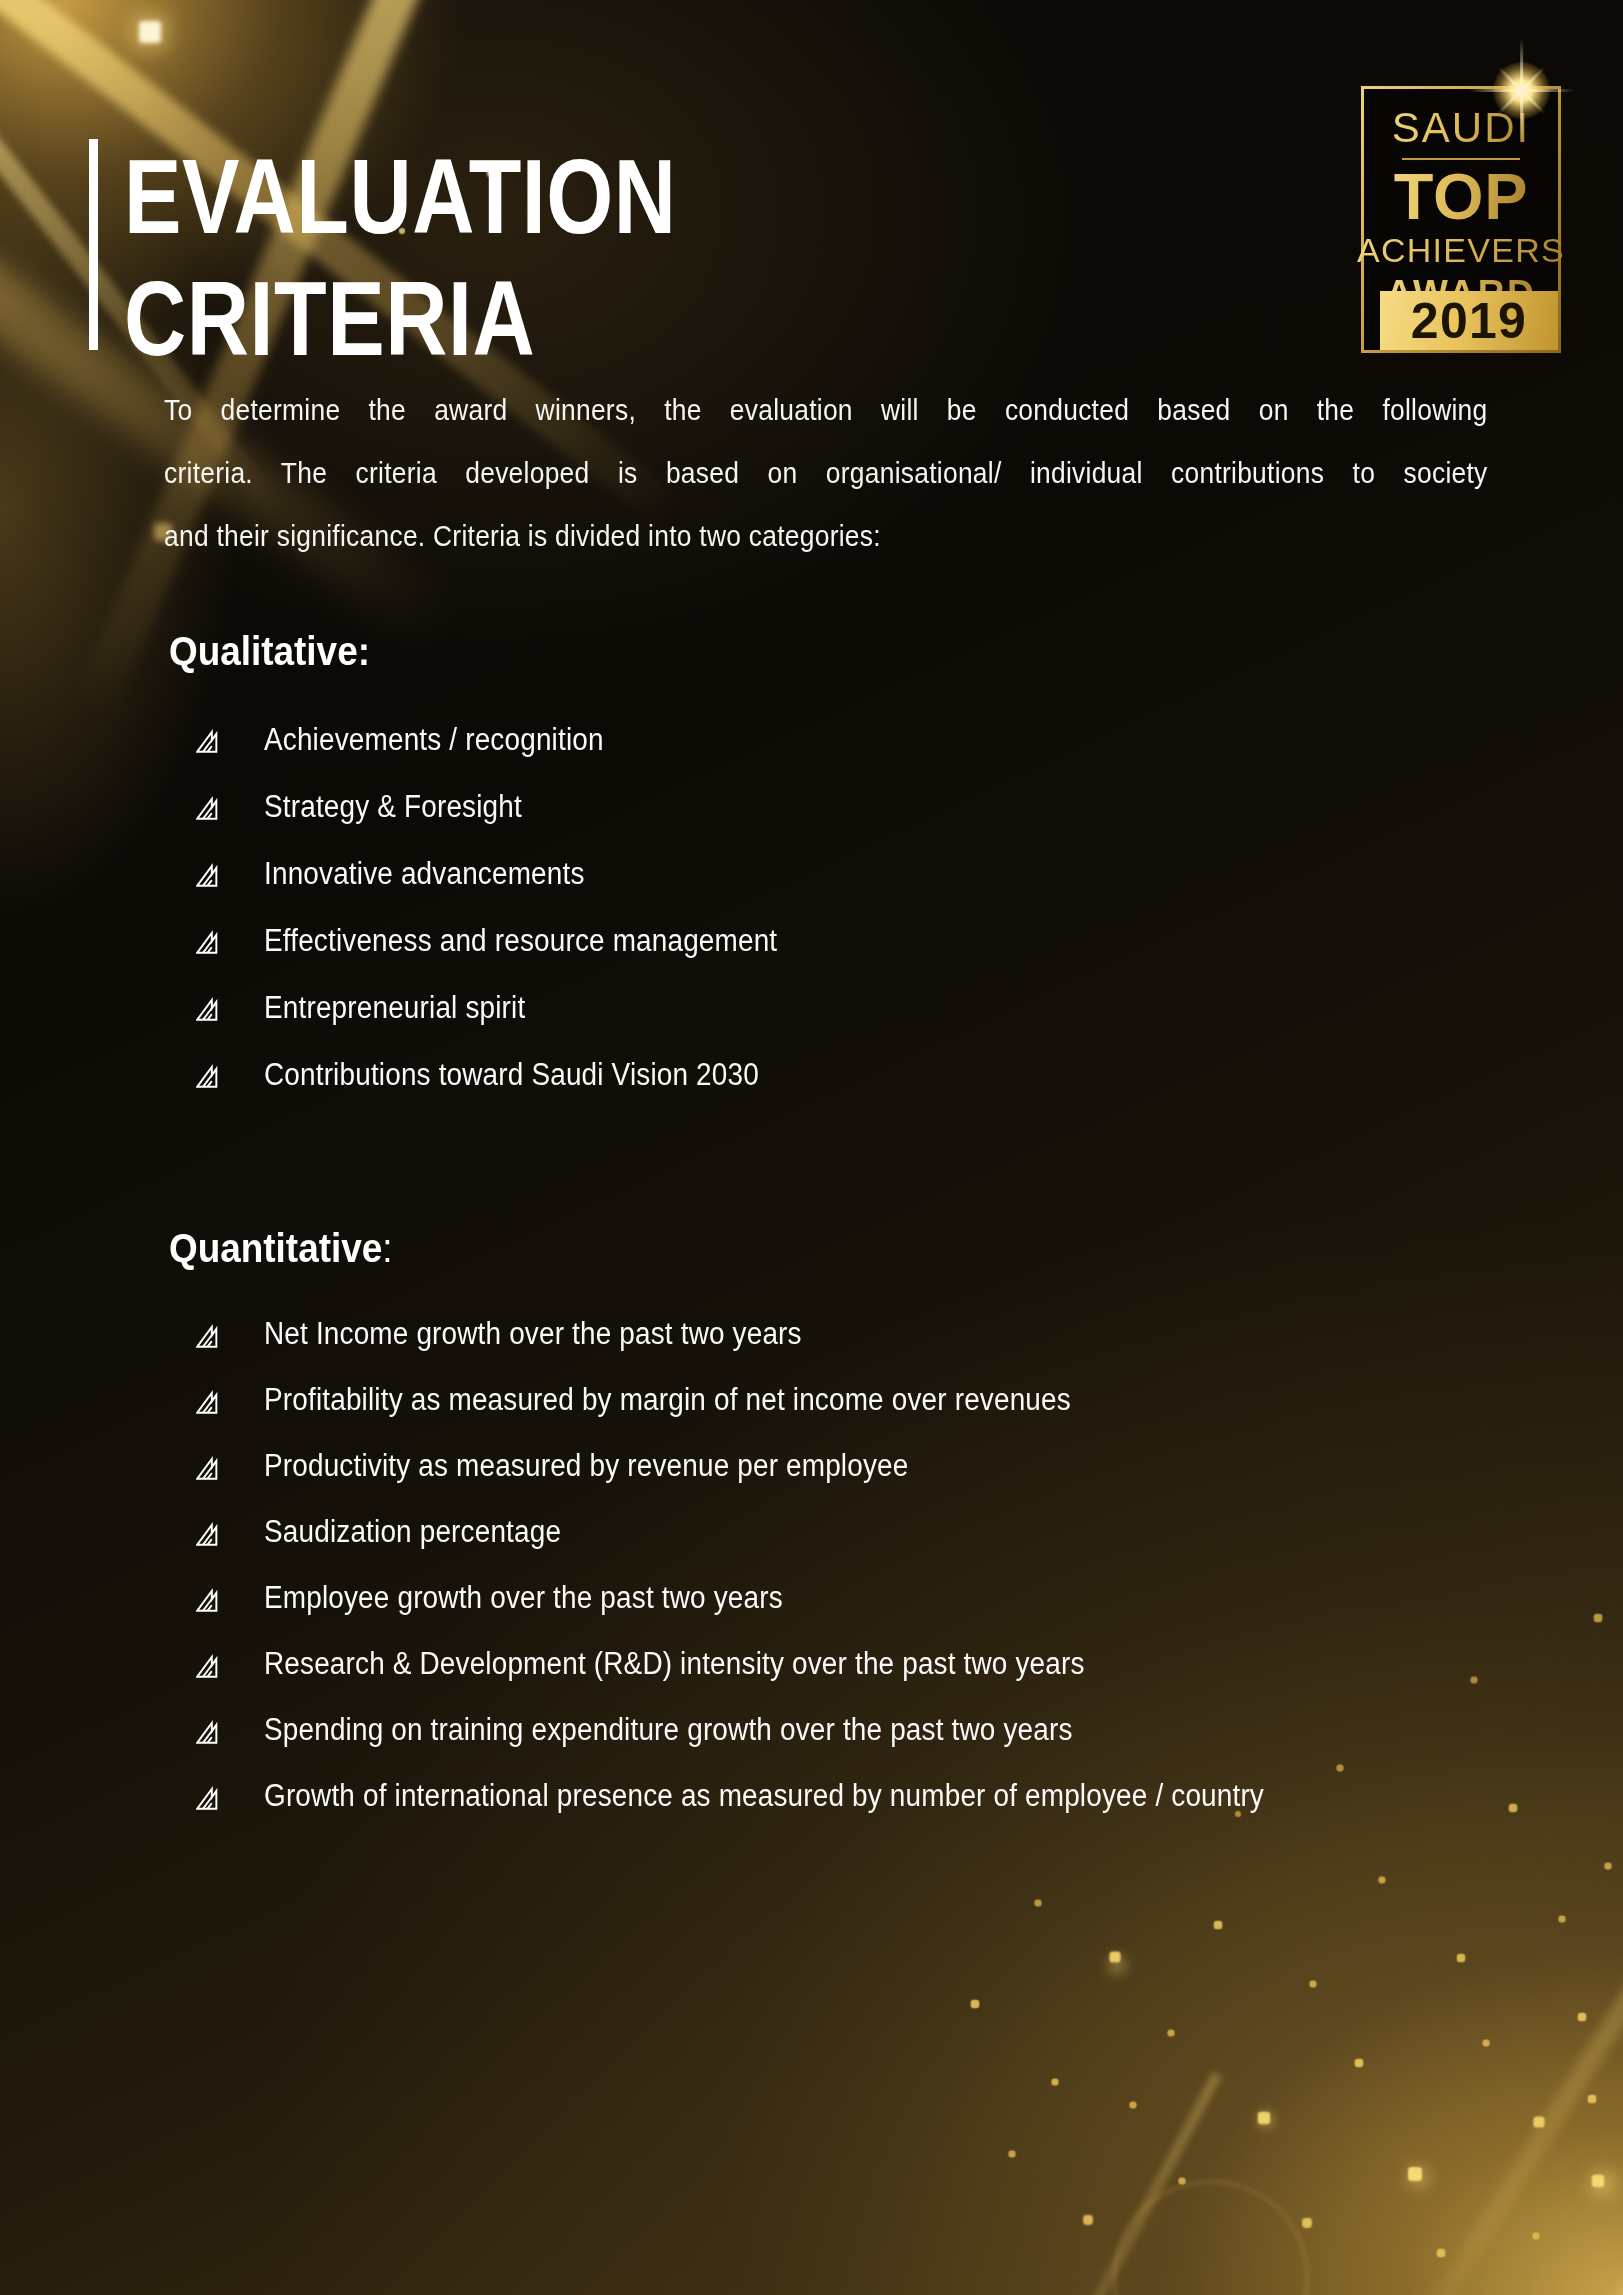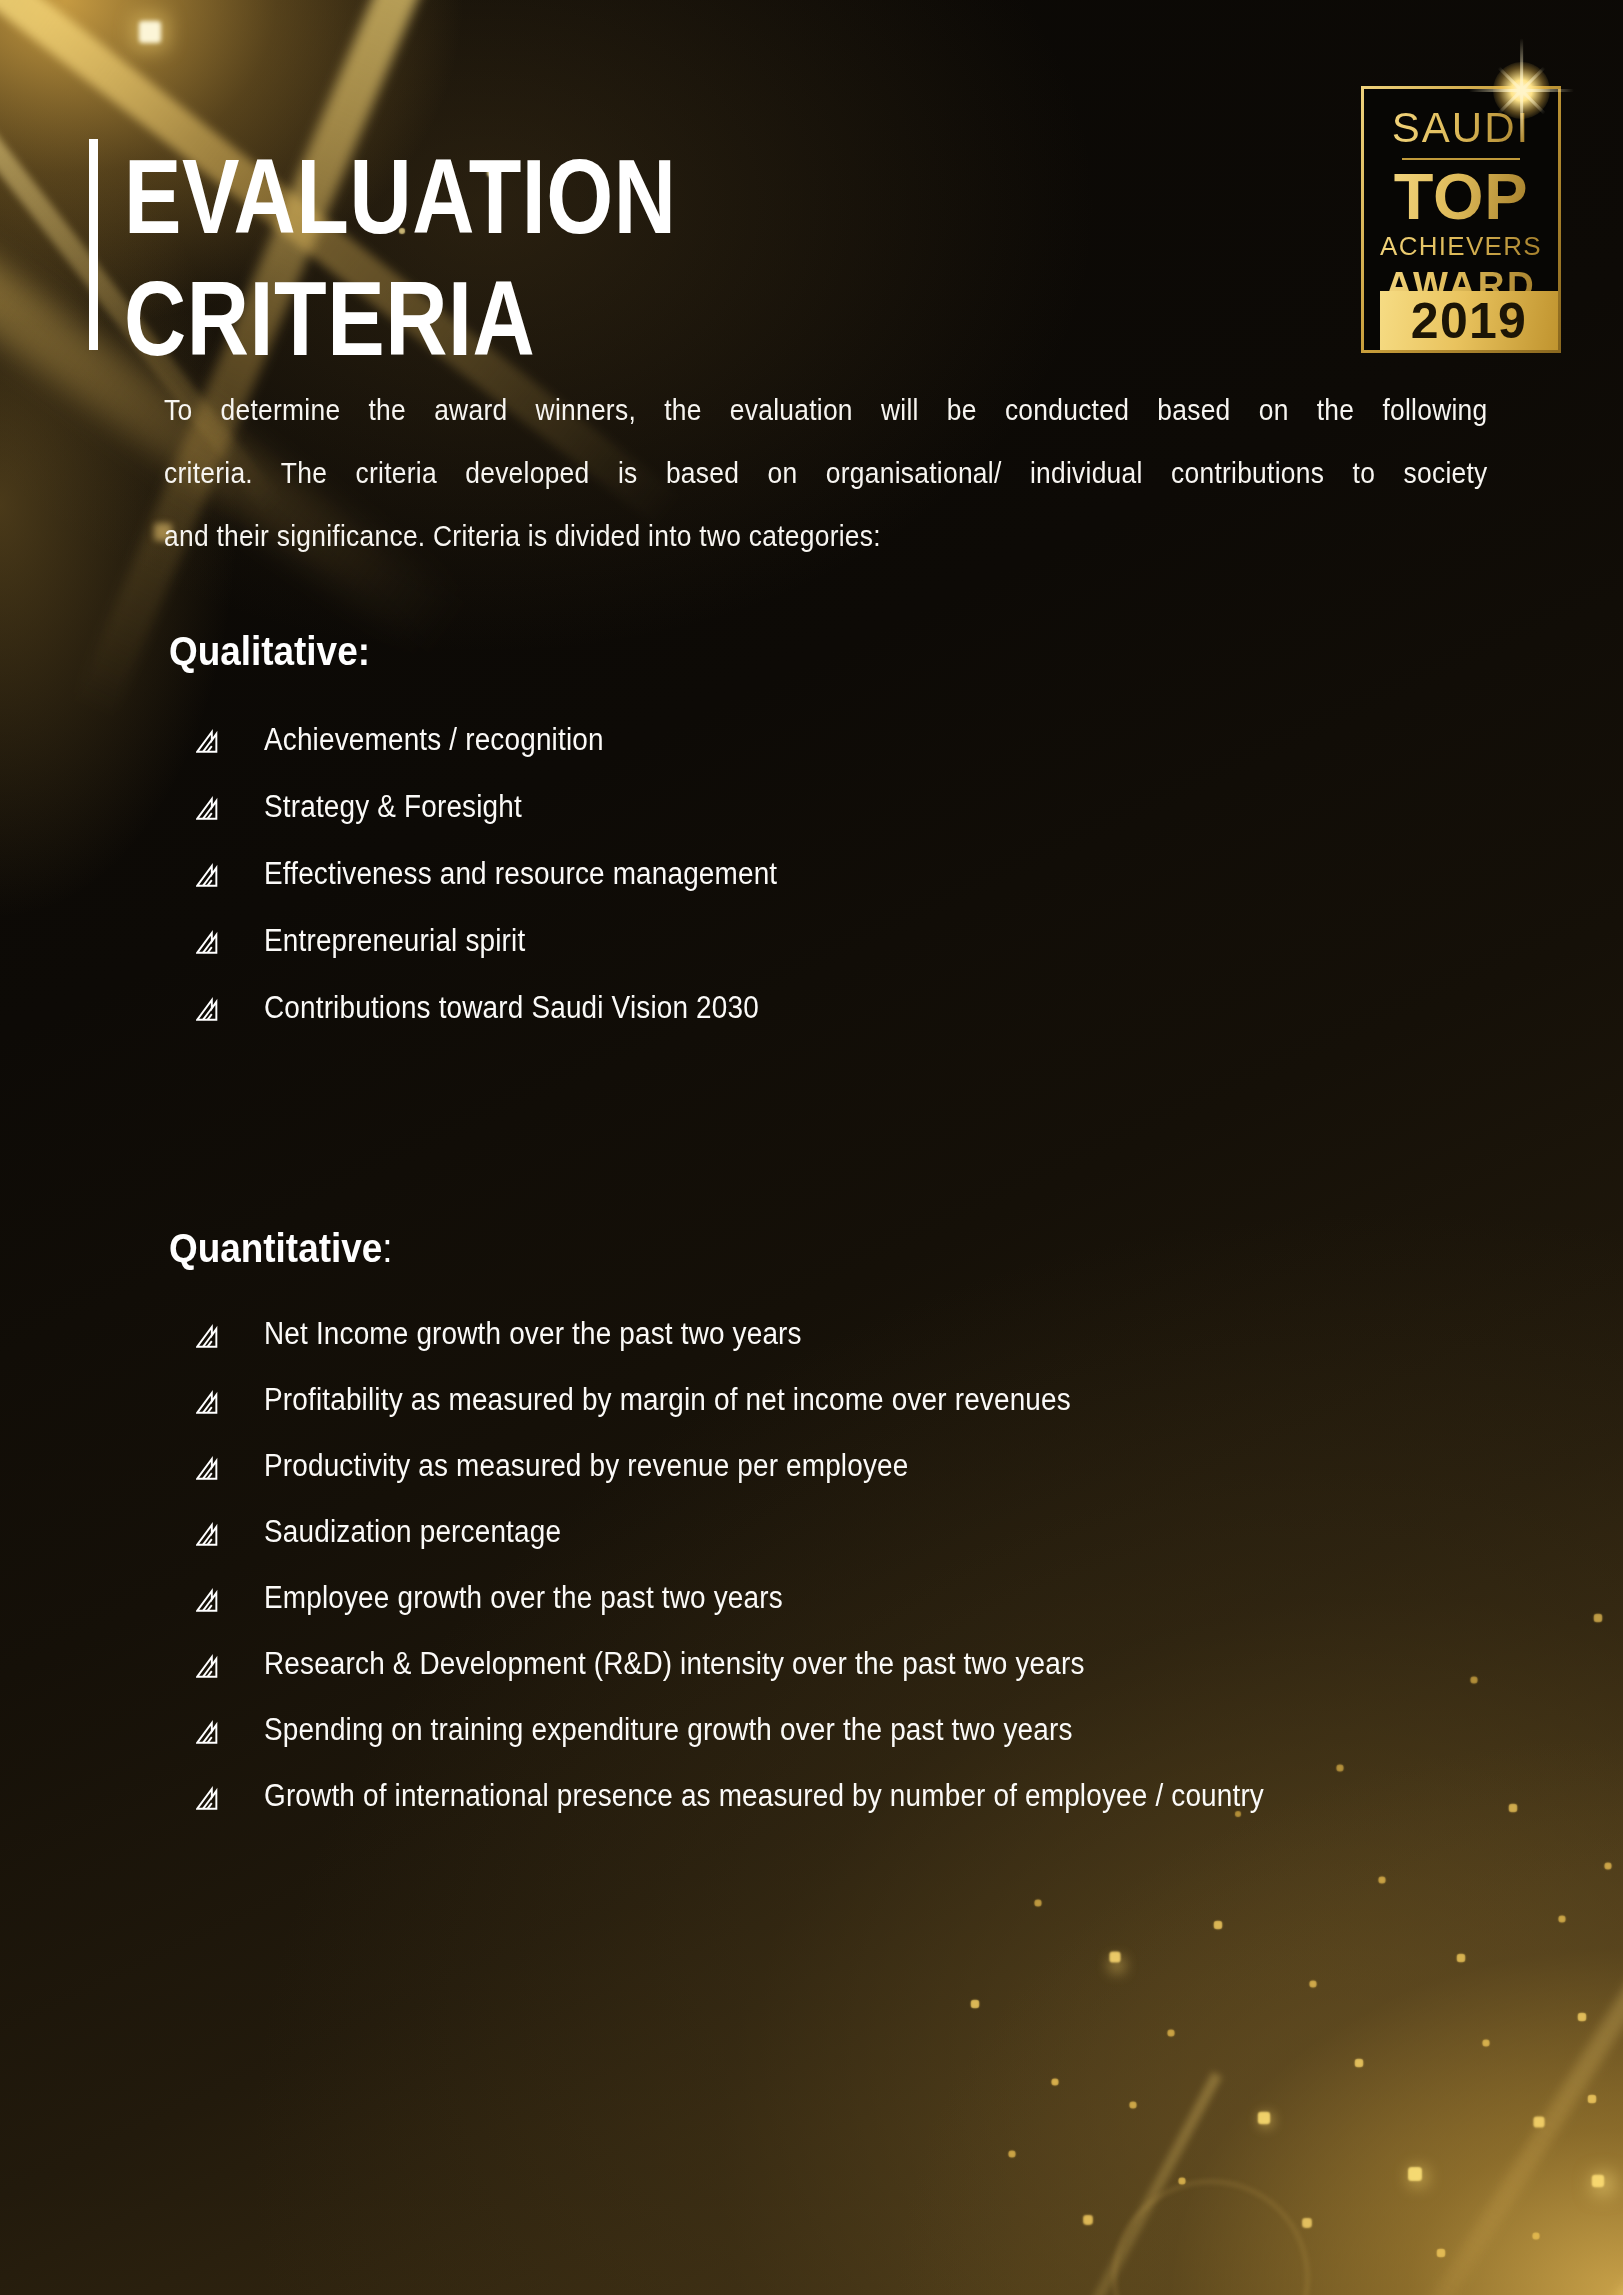--- a/index.html
+++ b/index.html
@@ -100,21 +100,21 @@
   
   .badge { position:absolute; z-index:5; left:1361px; top:86px; width:200px; height:267px;
     background:#070604; border:3.3px solid #caa23e;
     border-image:linear-gradient(120deg,#eed27c 0%,#c79d3a 45%,#8a681f 100%) 1;
     display:flex; flex-direction:column; align-items:center; padding-top:18.3px; }
   .gold-text { background:linear-gradient(100deg,#f2d47c 0%,#ddb958 48%,#a57f2b 100%);
     -webkit-background-clip:text; background-clip:text; color:transparent; }
   .badge-saudi { font-size:42px; font-weight:400; letter-spacing:2px; line-height:1; }
   .badge-divider { width:118px; height:2px; background:#c19a3b; margin:8.5px 0 5.9px 0; }
   .badge-top { font-size:65px; font-weight:700; letter-spacing:0.7px; line-height:0.95; }
-  .badge-achievers { font-size:26px; font-weight:400; letter-spacing:1.3px; margin-top:5.9px; line-height:1; }
+  .badge-achievers { font-size:34px; font-weight:400; letter-spacing:1.3px; margin-top:5.9px; line-height:1; }
   .badge-award { font-size:37px; font-weight:700; letter-spacing:2.6px; margin-top:7.2px; line-height:1; }
   .badge-year-band { position:absolute; left:16px; right:0; bottom:0; height:59px;
     background:linear-gradient(100deg,#f6dc84 0%,#e9c35e 45%,#c0942f 100%);
     display:flex; align-items:center; justify-content:center; }
   .badge-year { font-size:50px; font-weight:700; color:#1c1506; letter-spacing:1.3px; line-height:1; }
 
   .starburst { position:absolute; z-index:6; left:1469px; top:38px; width:105px; height:105px; pointer-events:none; }
   .starburst .glow { position:absolute; inset:23.6px; border-radius:50%;
     background:radial-gradient(circle, #fffbe8 0%, #ffe48a 26%, rgba(255,202,82,0.35) 56%, rgba(255,202,82,0) 75%); }
   .starburst .r { position:absolute; left:0; top:50%; width:100%; height:3.3px; margin-top:-1.6px; border-radius:2px;
@@ -206,20 +206,26 @@
     <li>
       <svg class="bullet" viewBox="0 0 48 37" width="31" height="24">
           <use href="#bullet-shape"></use>
         </svg>
       <span class="item-text">Strategy &amp; Foresight</span>
       </li>
     <li>
       <svg class="bullet" viewBox="0 0 48 37" width="31" height="24">
           <use href="#bullet-shape"></use>
         </svg>
+      <span class="item-text">Innovative advancements</span>
+      </li>
+    <li>
+      <svg class="bullet" viewBox="0 0 48 37" width="31" height="24">
+          <use href="#bullet-shape"></use>
+        </svg>
       <span class="item-text">Effectiveness and resource management</span>
       </li>
     <li>
       <svg class="bullet" viewBox="0 0 48 37" width="31" height="24">
           <use href="#bullet-shape"></use>
         </svg>
       <span class="item-text">Entrepreneurial spirit</span>
       </li>
     <li>
       <svg class="bullet" viewBox="0 0 48 37" width="31" height="24">

